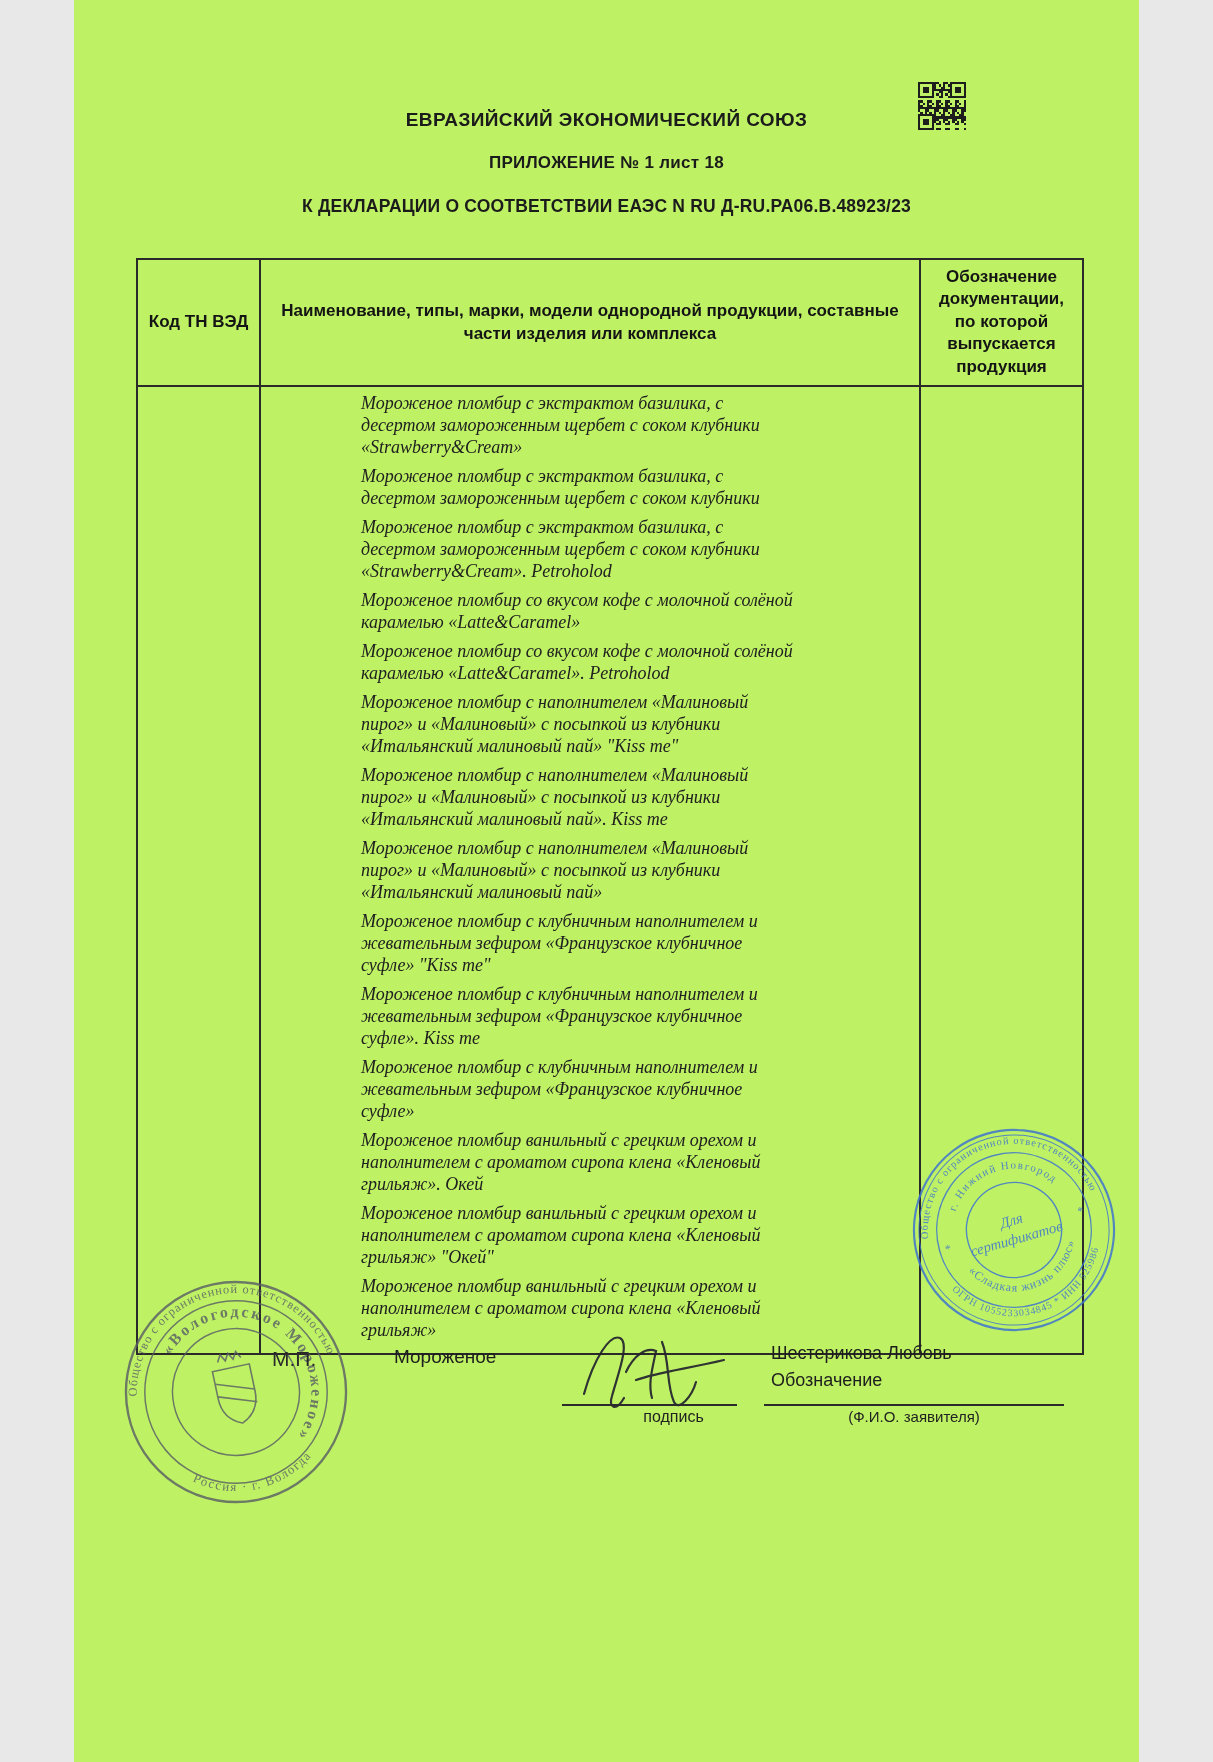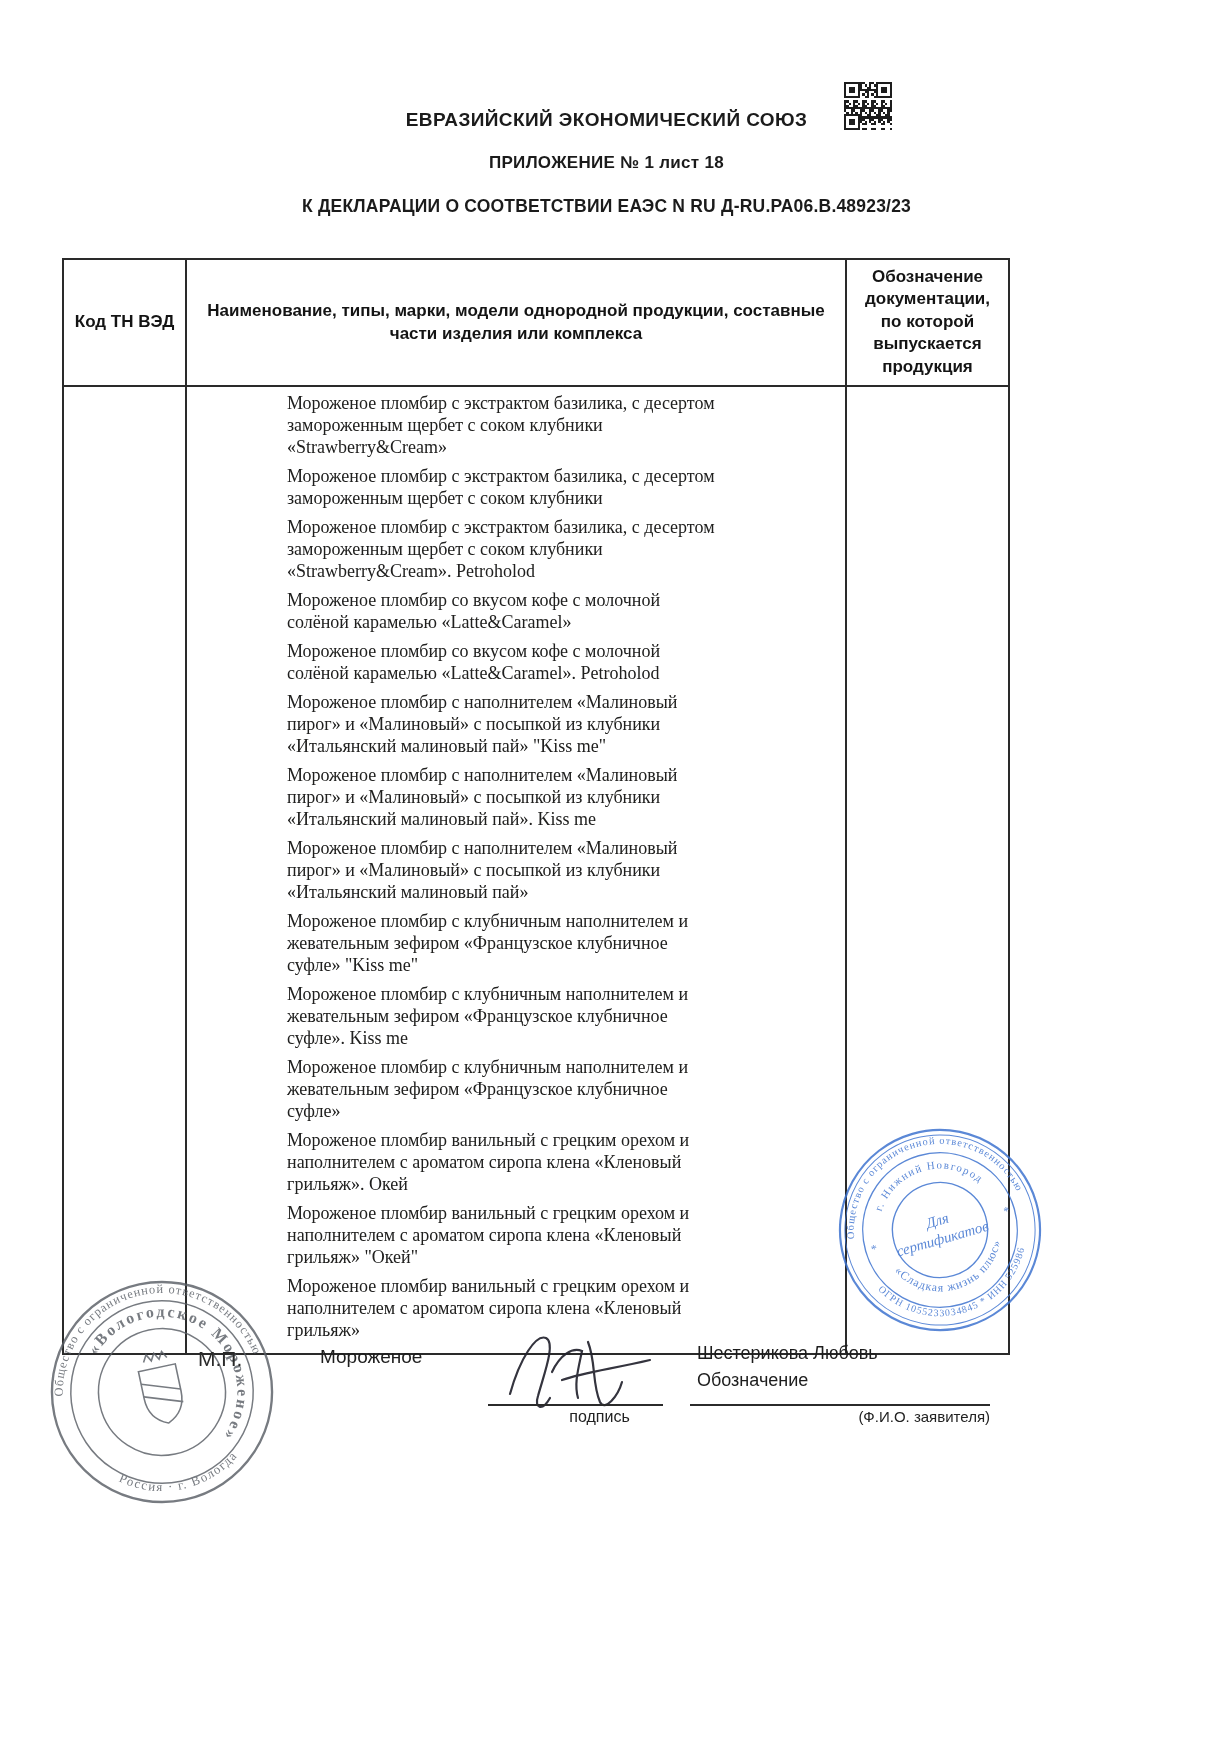--- a/index.html
+++ b/index.html
@@ -1,49 +1,49 @@
 <!DOCTYPE html>
 <html><head>
 <meta charset="utf-8">
 <style>
   html,body{margin:0;padding:0;background:#e8e8e8;}
-  .page{position:relative;width:1213px;height:1762px;margin:0 auto;background:#ffffff;overflow:hidden;
+  .page{position:relative;width:1065px;height:1762px;margin:0 auto;background:#bef264;overflow:hidden;
         font-family:"Liberation Serif",serif;color:#1c1c1c;}
 
   .center-line{position:absolute;left:0;right:0;text-align:center;
         font-family:"Liberation Sans",sans-serif;font-weight:700;color:#1b1b1b;}
   .union-title{top:109px;font-size:19px;letter-spacing:.4px;}
   .appendix-line{top:153px;font-size:17px;letter-spacing:.3px;}
   .decl-line{top:196px;font-size:17.5px;letter-spacing:.2px;}
 
   .qr{position:absolute;left:844px;top:80px;width:48px;height:52px;fill:#1d1d1d;shape-rendering:crispEdges;}
 
   .doc-table{position:absolute;left:62px;top:258px;width:946px;border-collapse:collapse;table-layout:fixed;}
   .doc-table th,.doc-table td{border:2px solid #2a2a2a;}
   .doc-table thead th{font-family:"Liberation Sans",sans-serif;font-weight:700;font-size:17px;
         color:#141414;padding:6px 8px;line-height:1.32;}
   th.h-code{vertical-align:middle;font-size:17px;}
   th.h-name{vertical-align:middle;text-align:center;padding:6px 14px;}
   th.h-doc{vertical-align:top;text-align:center;font-size:16.5px;padding-top:8px;border-radius:27px;}
   .doc-table thead tr{height:127px;}
-  .doc-table tbody tr{height:950px;}
+  .doc-table tbody tr{height:950px;font-style:italic;}
   .doc-table tbody td{vertical-align:top;}
   td.c-name{padding:5px 10px 5px 100px;}
   .product{width:432px;margin:0 0 7px 0;font-size:18px;line-height:22px;color:#20201f;}
 
   .mp-label{position:absolute;left:198px;top:1347px;font-family:"Liberation Sans",sans-serif;font-size:21px;color:#2a2a2a;}
   .applicant-label{position:absolute;left:320px;top:1346px;font-family:"Liberation Sans",sans-serif;font-size:19px;color:#1e1e1e;}
   .signature{position:absolute;left:492px;top:1322px;width:178px;height:92px;}
   .sig-line{position:absolute;left:488px;top:1404px;width:175px;border-top:2px solid #2b2b2b;}
   .sig-caption{position:absolute;left:512px;top:1408px;width:175px;text-align:center;
         font-family:Liberation Sans, sans-serif;font-size:16px;color:#222;}
   .applicant-name{position:absolute;left:697px;top:1340px;width:215px;
         font-family:"Liberation Sans",sans-serif;font-size:18px;line-height:27px;color:#1d1d1d;}
   .name-line{position:absolute;left:690px;top:1404px;width:300px;border-top:2px solid #2b2b2b;}
-  .name-caption{position:absolute;left:690px;top:1408px;width:300px;text-align:right;
+  .name-caption{position:absolute;left:690px;top:1408px;width:300px;text-align:center;
         font-family:"Liberation Sans",sans-serif;font-size:15px;color:#222;}
 
   .stamp{position:absolute;pointer-events:none;}
   .stamp-left{left:48px;top:1278px;width:228px;height:228px;color:#5a5f66;opacity:.82;transform:rotate(-12deg);}
   .stamp-right{left:836px;top:1126px;width:208px;height:208px;color:#3f74d0;opacity:.85;transform:rotate(-16deg);}
   .stamp svg{width:100%;height:100%;}
   .stamp circle{fill:none;stroke:currentColor;}
   .stamp text{fill:currentColor;}
   .ring-text{font-family:"Liberation Serif",serif;}
 </style>

